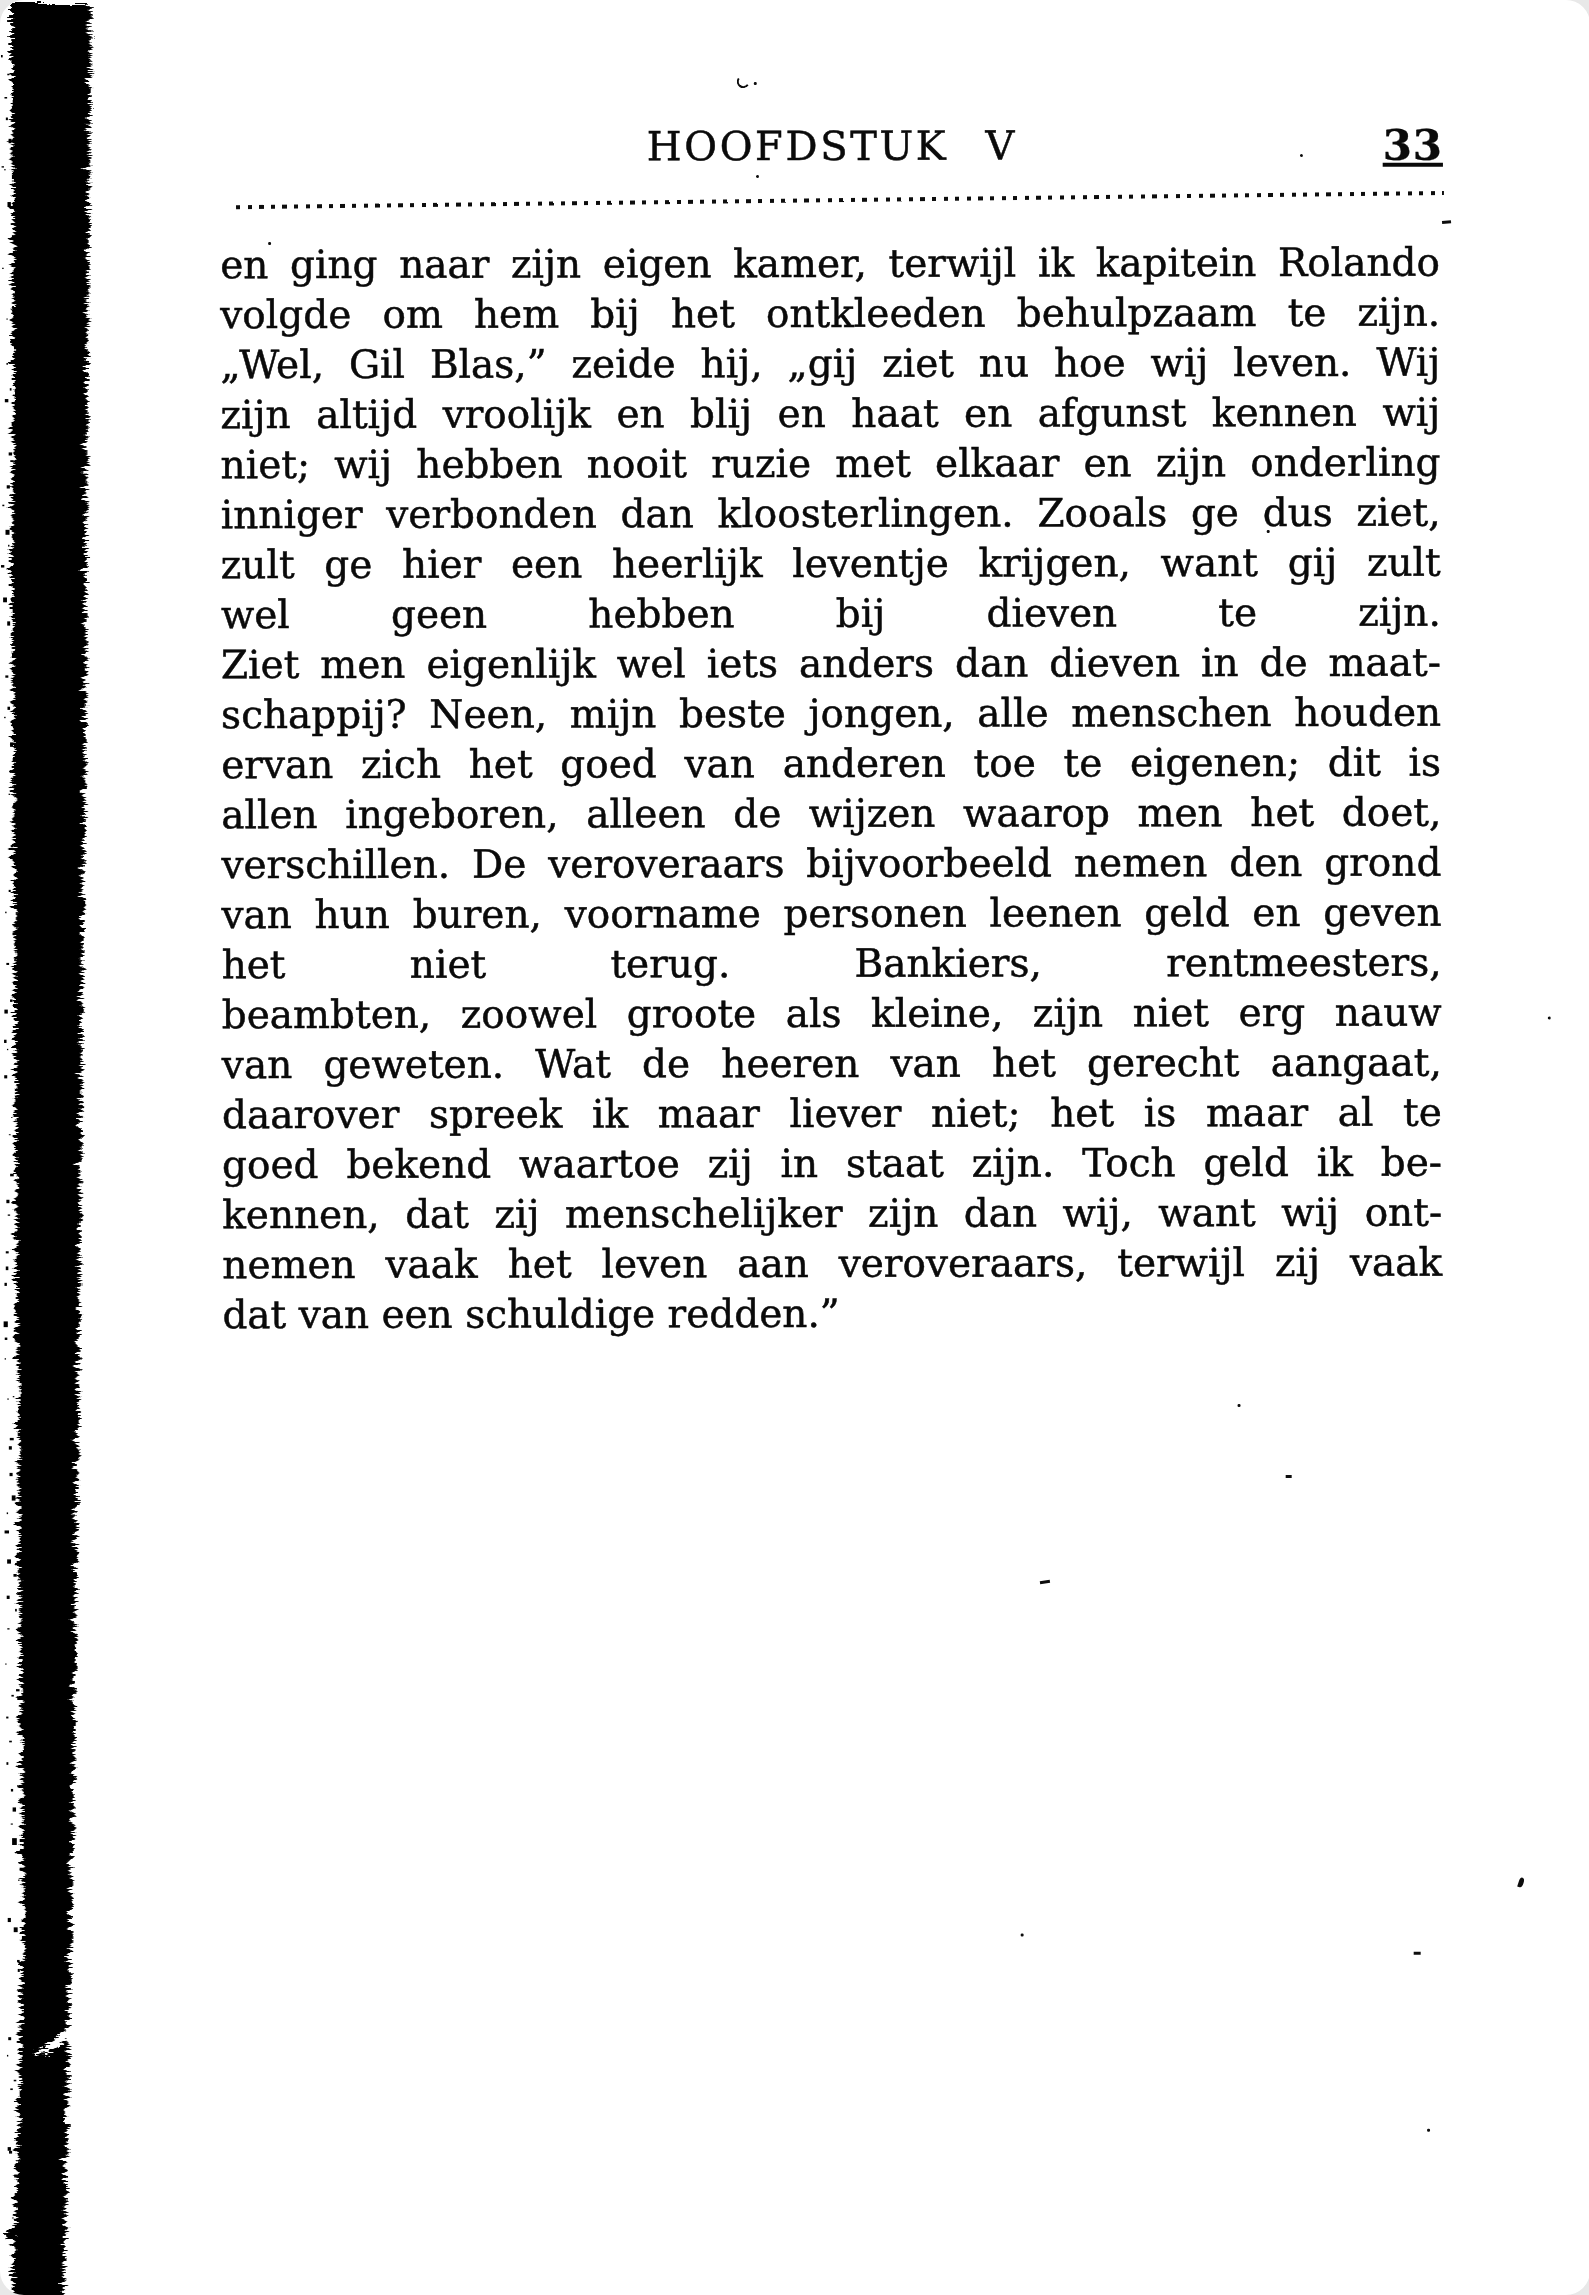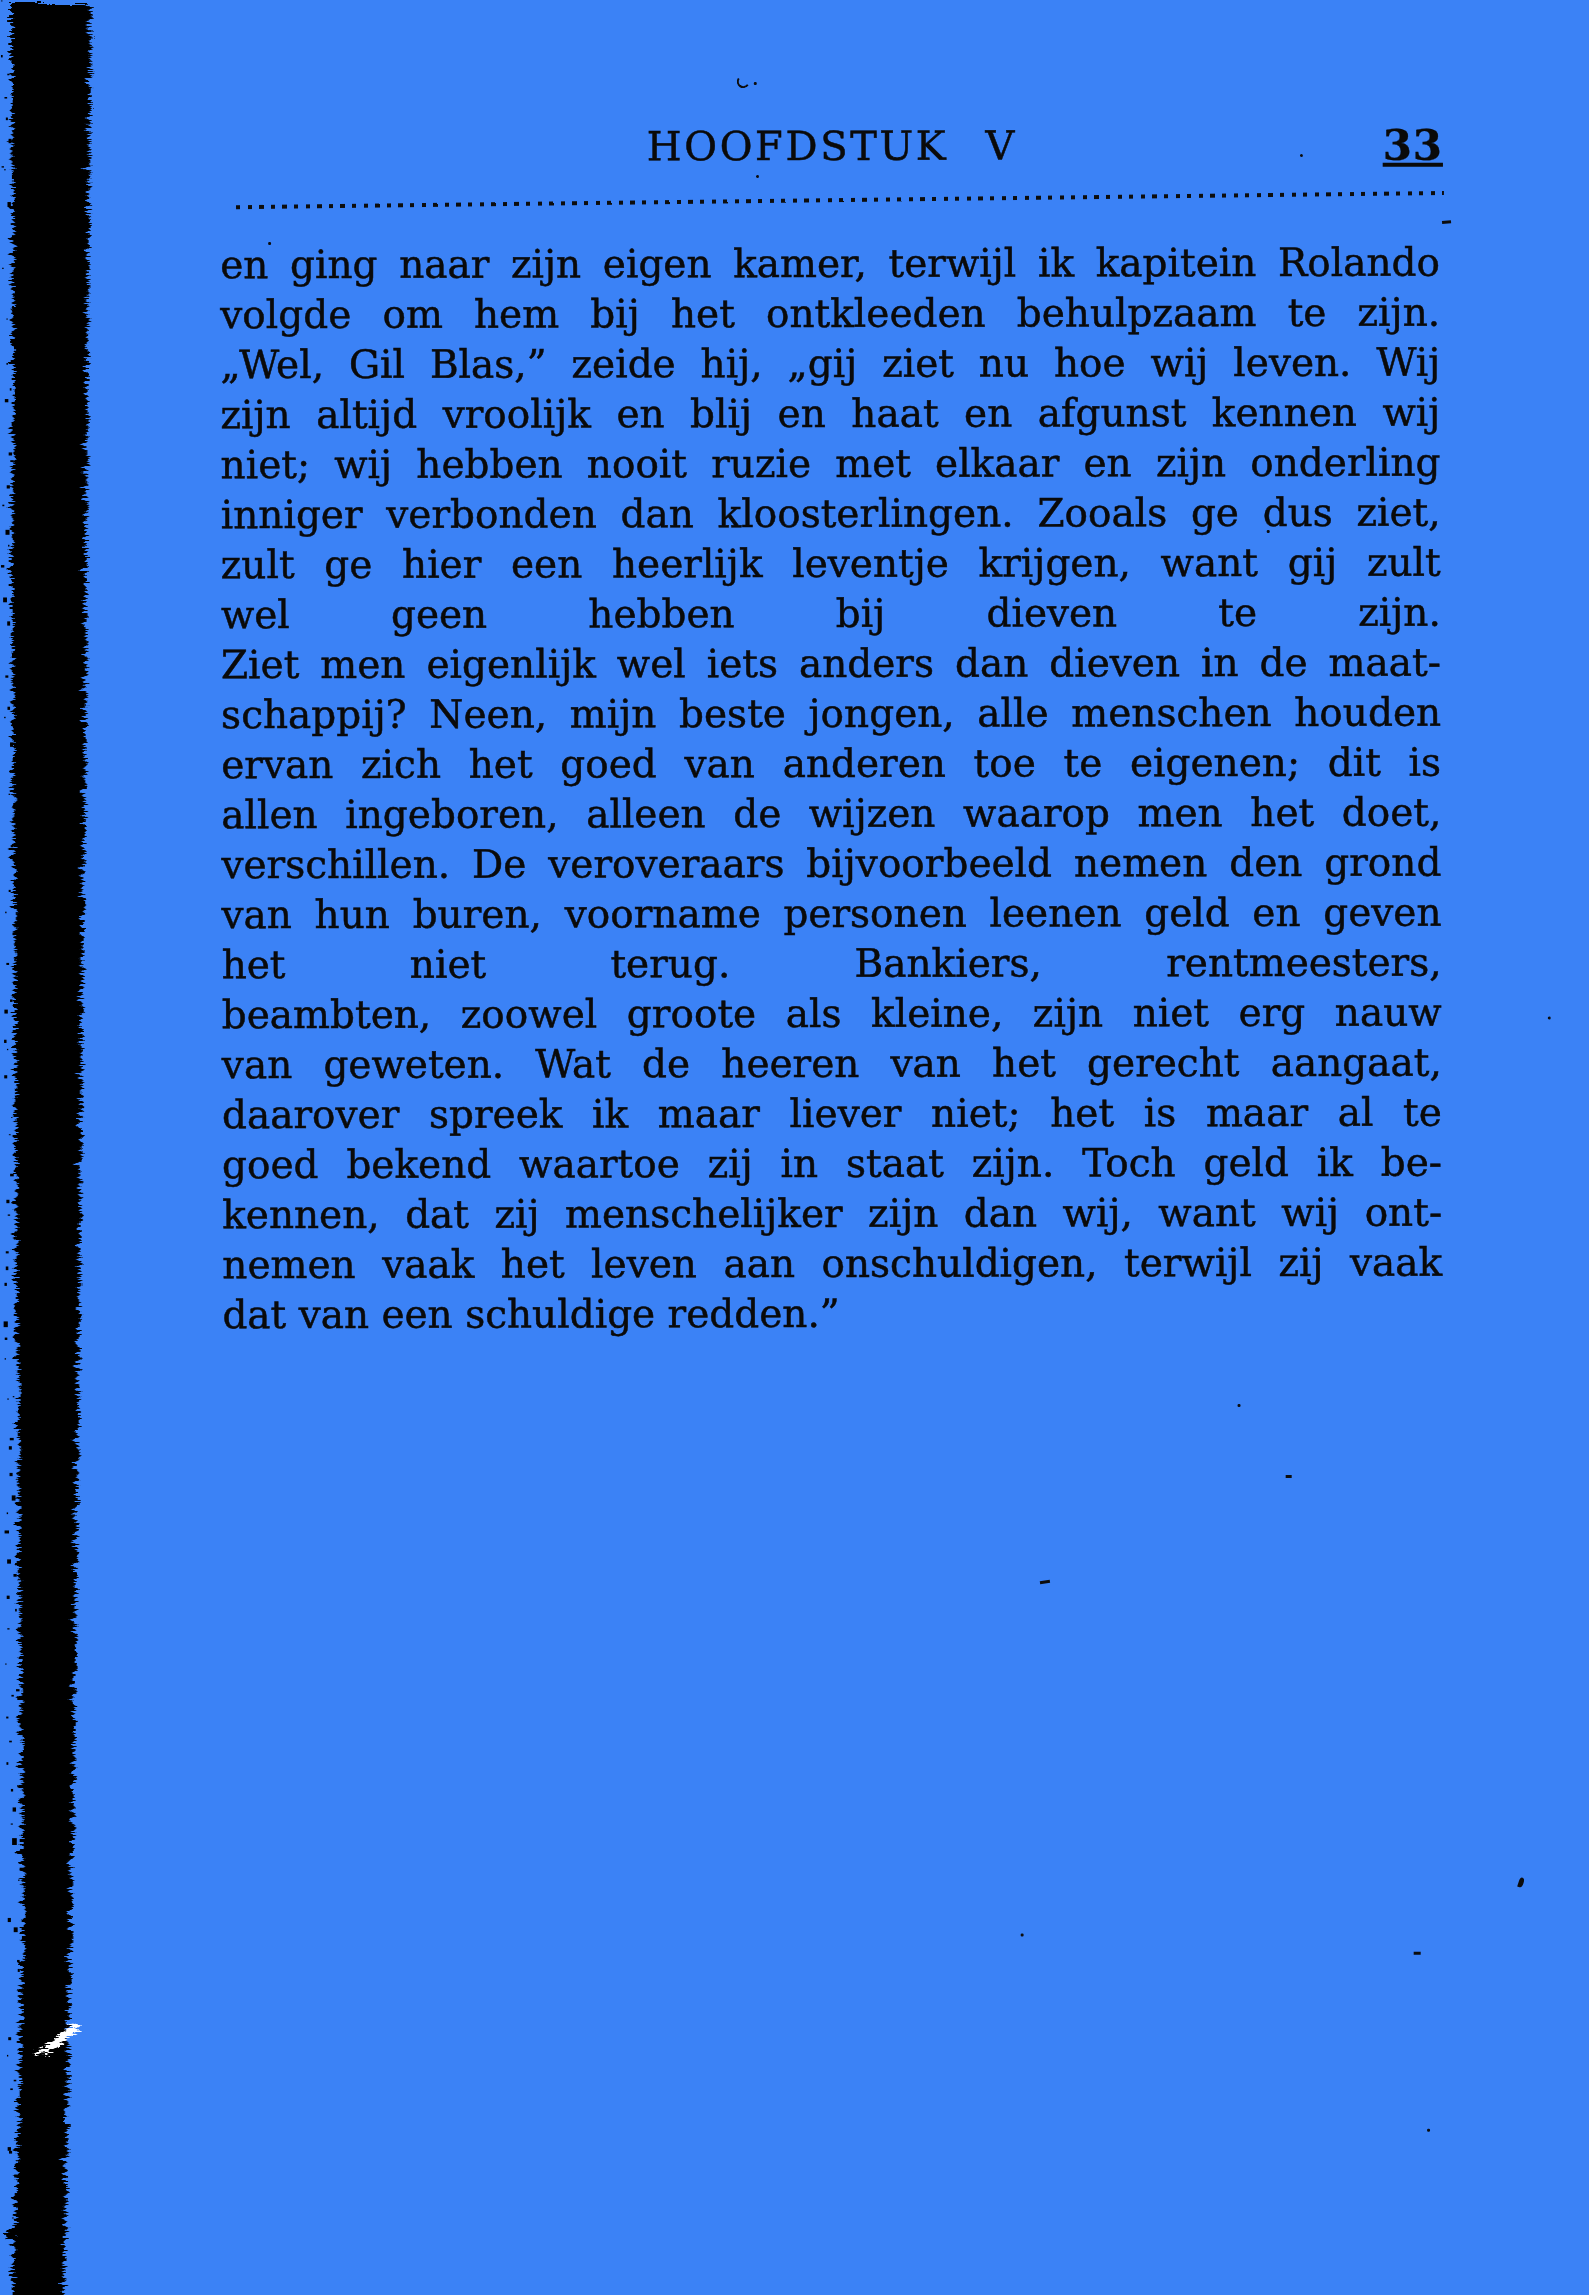--- a/index.html
+++ b/index.html
@@ -1,22 +1,23 @@
 <!DOCTYPE html>
 <html style="font-size:13.7px"><head>
 <meta charset="utf-8">
 <style>
   html,body{margin:0;padding:0;background:#e8e8e8;}
   .page{
     position:relative;
     width:1590px;height:2295px;
-    background:#3b82f6;
+    background:#ffffff;
     overflow:hidden;
     font-family:"DejaVu Serif","Liberation Serif",serif;
     color:#0a0a0a;
+    border-radius:24px;
   }
   .page-content{
     position:absolute;left:0;top:0;width:100%;height:100%;
     transform:rotate(-0.12deg);
   }
   
   .chapter-title{
     position:absolute;left:224px;top:121px;width:1220px;
     text-align:center;
     font-size:40px;line-height:51px;
@@ -225,21 +226,21 @@
         <div class="line"><span>ervan</span><span>zich</span><span>het</span><span>goed</span><span>van</span><span>anderen</span><span>toe</span><span>te</span><span>eigenen;</span><span>dit</span><span>is</span></div>
         <div class="line"><span>allen</span><span>ingeboren,</span><span>alleen</span><span>de</span><span>wijzen</span><span>waarop</span><span>men</span><span>het</span><span>doet,</span></div>
         <div class="line"><span>verschillen.</span><span>De</span><span>veroveraars</span><span>bijvoorbeeld</span><span>nemen</span><span>den</span><span>grond</span></div>
         <div class="line"><span>van</span><span>hun</span><span>buren,</span><span>voorname</span><span>personen</span><span>leenen</span><span>geld</span><span>en</span><span>geven</span></div>
         <div class="line"><span>het</span><span>niet</span><span>terug.</span><span>Bankiers,</span><span>rentmeesters,</span></div>
         <div class="line"><span>beambten,</span><span>zoowel</span><span>groote</span><span>als</span><span>kleine,</span><span>zijn</span><span>niet</span><span>erg</span><span>nauw</span></div>
         <div class="line"><span>van</span><span>geweten.</span><span>Wat</span><span>de</span><span>heeren</span><span>van</span><span>het</span><span>gerecht</span><span>aangaat,</span></div>
         <div class="line"><span>daarover</span><span>spreek</span><span>ik</span><span>maar</span><span>liever</span><span>niet;</span><span>het</span><span>is</span><span>maar</span><span>al</span><span>te</span></div>
         <div class="line"><span>goed</span><span>bekend</span><span>waartoe</span><span>zij</span><span>in</span><span>staat</span><span>zijn.</span><span>Toch</span><span>geld</span><span>ik</span><span>be-</span></div>
         <div class="line"><span>kennen,</span><span>dat</span><span>zij</span><span>menschelijker</span><span>zijn</span><span>dan</span><span>wij,</span><span>want</span><span>wij</span><span>ont-</span></div>
-        <div class="line"><span>nemen</span><span>vaak</span><span>het</span><span>leven</span><span>aan</span><span>onschuldigen,</span><span>terwijl</span><span>zij</span><span>vaak</span></div>
+        <div class="line"><span>nemen</span><span>vaak</span><span>het</span><span>leven</span><span>aan</span><span>veroveraars,</span><span>terwijl</span><span>zij</span><span>vaak</span></div>
         <div class="line last">dat van een schuldige redden.”</div>
       </div>
 
     <div id="specks">
         <div class="speck curl" style="left: 739px; top: 75px;"></div>
         <div class="speck round" style="left: 756px; top: 82px; width: 2.6px; height: 2.6px;"></div>
         <div class="speck round" style="left: 758px; top: 175px; width: 3.4px; height: 3.4px;"></div>
         <div class="speck round" style="left: 1302px; top: 155px; width: 3.4px; height: 3.4px;"></div>
         <div class="speck" style="left: 1444px; top: 222px; width: 8.6px; height: 3.4px; transform: rotate(-5deg);"></div>
         <div class="speck round" style="left: 270px; top: 241px; width: 2.6px; height: 2.6px;"></div>

